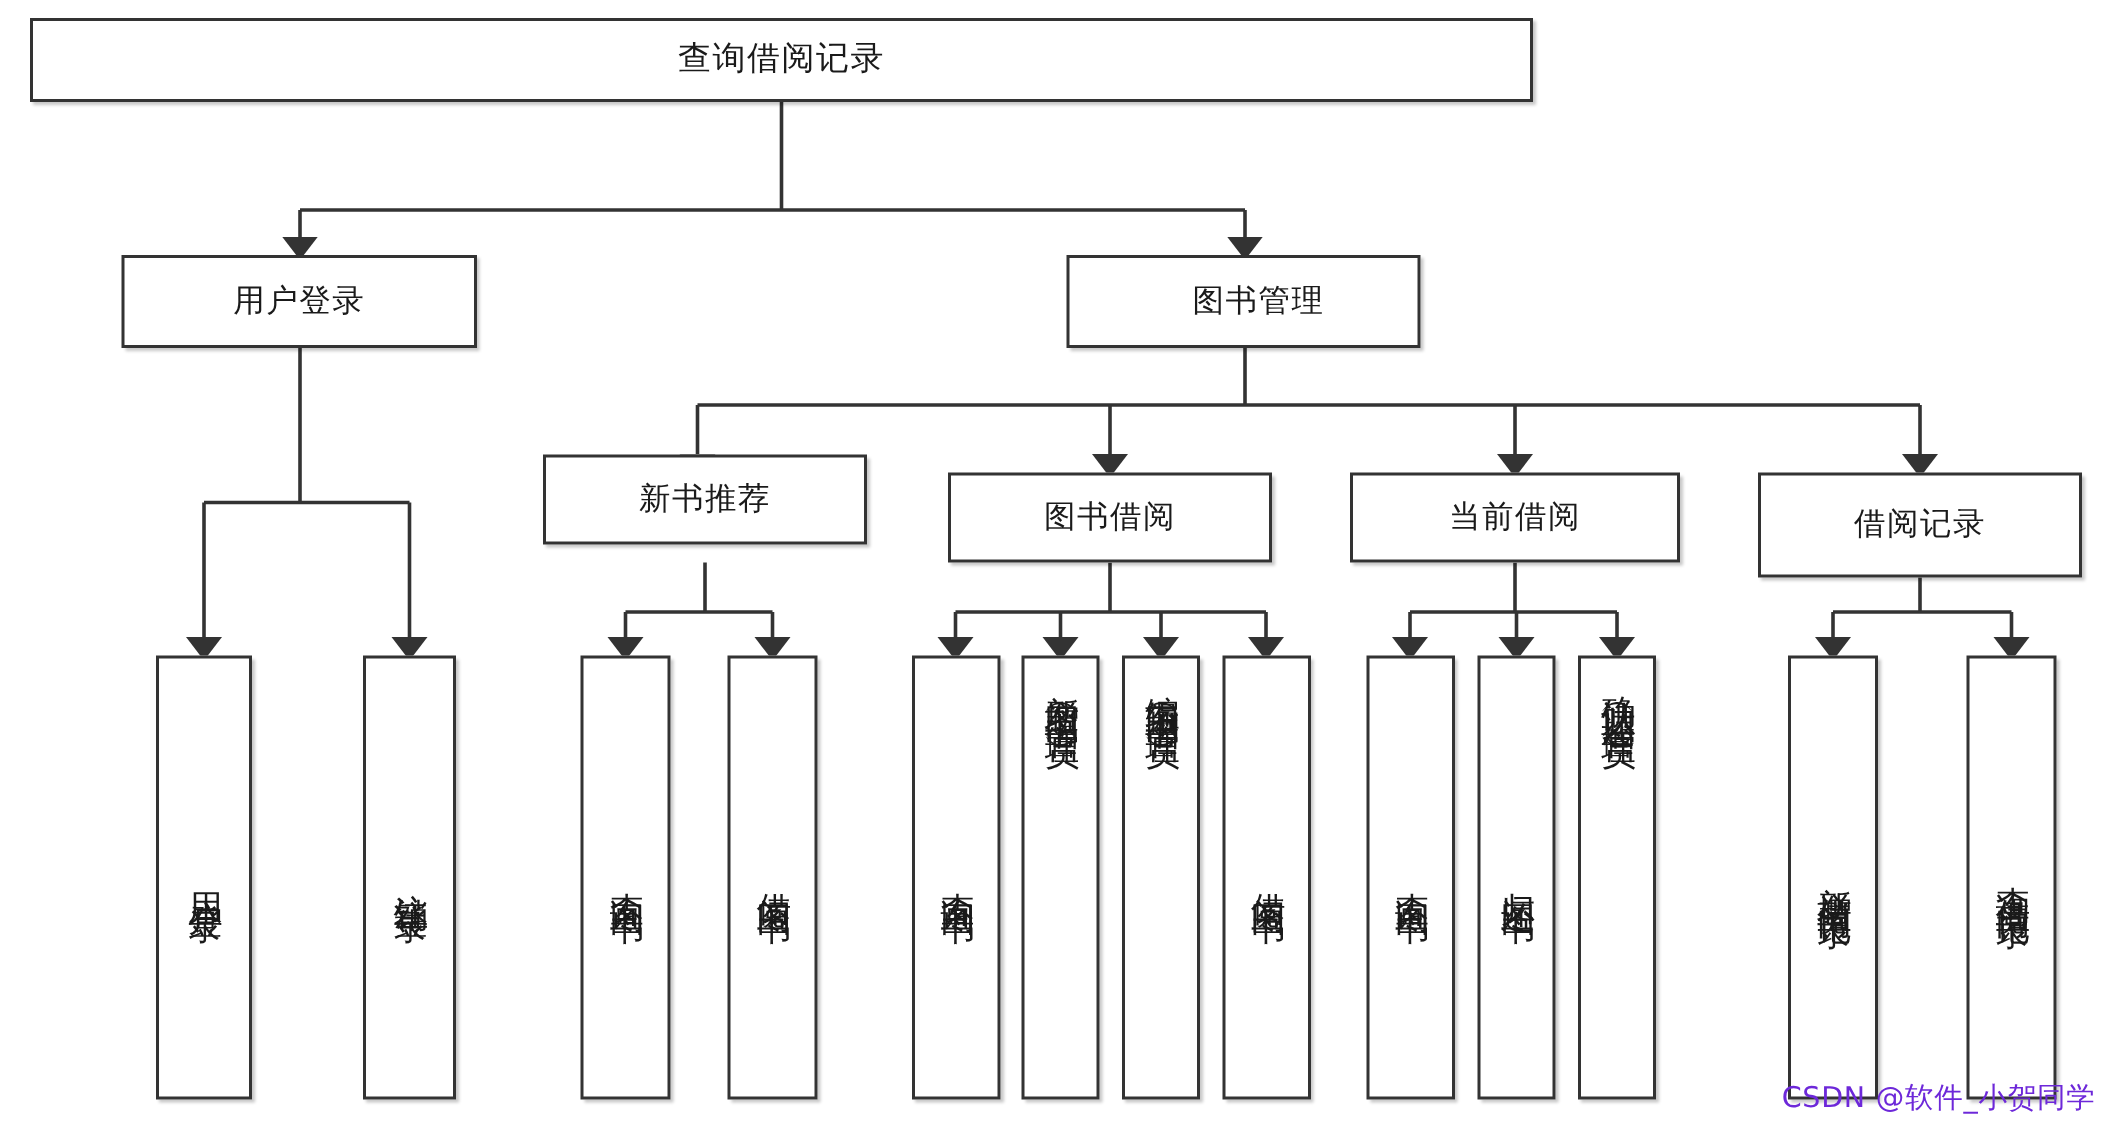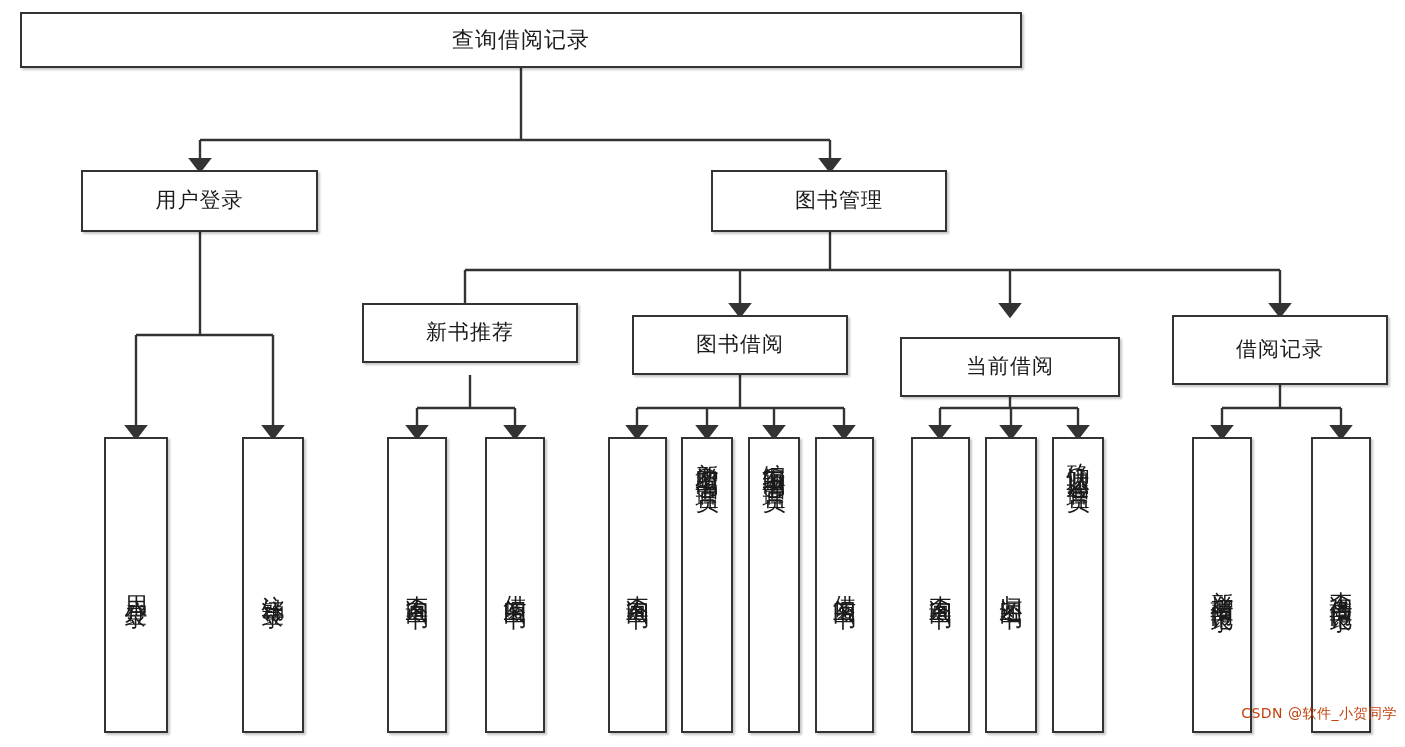--- a/index.html
+++ b/index.html
@@ -58,23 +58,23 @@
     line-height: 1;
     white-space: nowrap;
   }
   .node.vertical.center {
     align-items: center;
     padding-top: 0;
   }
   #watermark {
     position: absolute;
     right: 8px;
-    bottom: 24px;
-    font-size: 14px;
-    color: #c2410c;
+    bottom: 2px;
+    font-size: 19px;
+    color: #6d28d9;
     letter-spacing: 0.5px;
     z-index: 5;
     white-space: nowrap;
   }
 </style>
 </head>
 <body>
 
 <div id="diagram">
 
@@ -140,21 +140,21 @@
         <span class="label">图书管理</span>
       </div>
     </div>
   <div id="level3-layer">
       <div class="node" style="left: 362px; top: 303px; width: 216px; height: 60px; font-family: Liberation Serif, serif;">
         <span class="label">新书推荐</span>
       </div>
       <div class="node" style="left: 632px; top: 315px; width: 216px; height: 60px;">
         <span class="label">图书借阅</span>
       </div>
-      <div class="node" style="left: 900px; top: 315px; width: 220px; height: 60px; margin-top: 22px;">
+      <div class="node" style="left: 900px; top: 315px; width: 220px; height: 60px;">
         <span class="label">当前借阅</span>
       </div>
       <div class="node" style="left: 1172px; top: 315px; width: 216px; height: 70px;">
         <span class="label">借阅记录</span>
       </div>
     </div>
   <div id="leaves-layer">
       <div class="node vertical center" style="left: 104px; top: 437px; width: 64px; height: 296px;">
         <span class="label">用户登录</span>
       </div>

